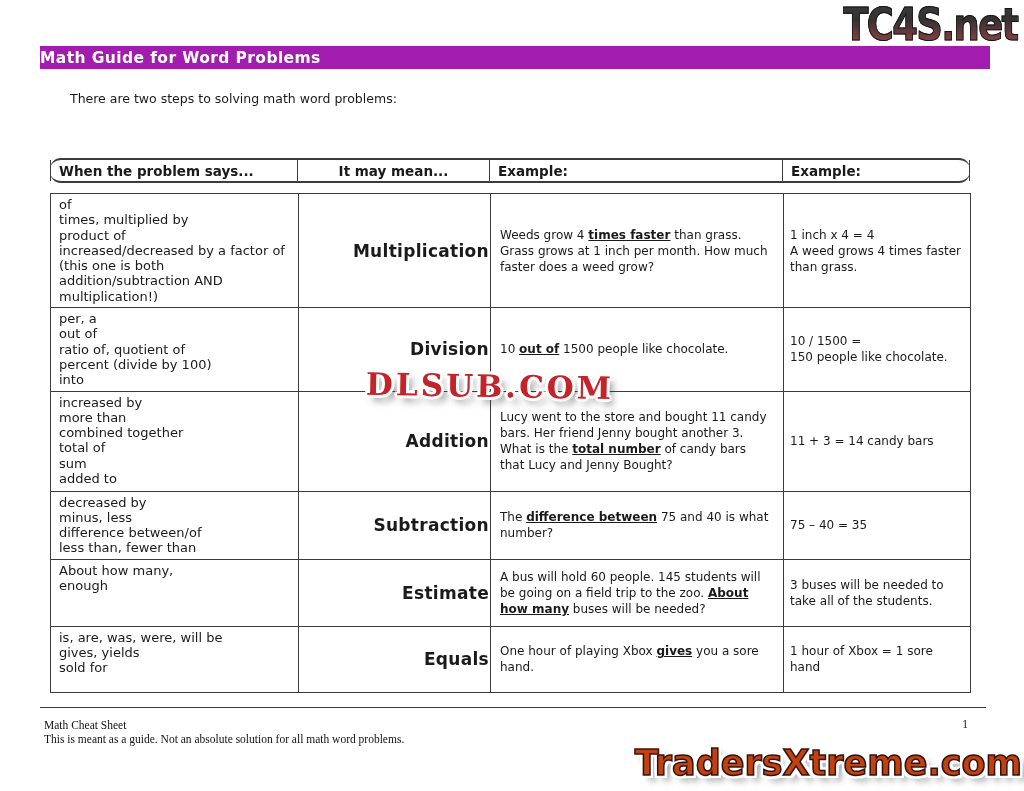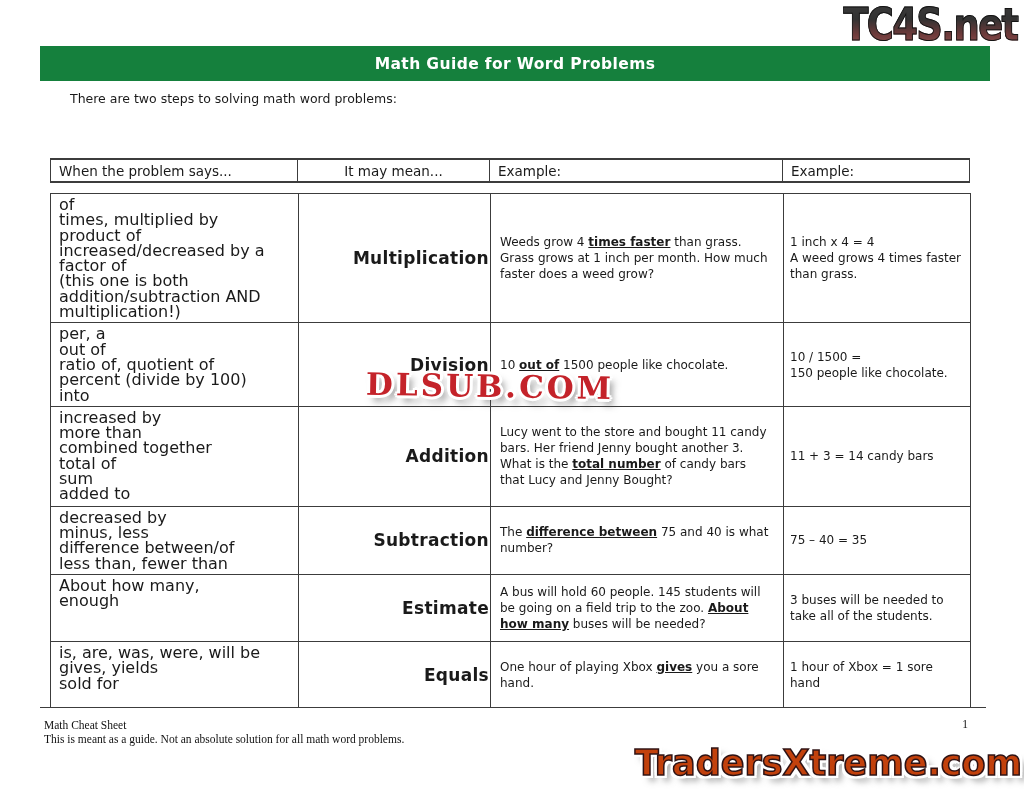--- a/index.html
+++ b/index.html
@@ -2,57 +2,57 @@
 <html><head>
 <meta charset="utf-8">
 <style>
   html,body{margin:0;padding:0;}
   body{
     width:1024px;height:791px;position:relative;overflow:hidden;
     background:#ffffff;font-family:"DejaVu Sans",sans-serif;color:#1a1a1a;
   }
   
   .titlebar{
-    position:absolute;left:40px;top:46px;width:950px;height:35px;
-    background:#15803d;z-index:1;
-    display:flex;align-items:center;justify-content:center;
+    position:absolute;left:40px;top:46px;width:950px;height:23px;
+    background:#a21caf;z-index:1;
+    display:flex;align-items:center;
   }
   .titlebar span{
     color:#ffffff;font-size:15.5px;font-weight:bold;letter-spacing:.4px;
   }
   .tc4s{
     position:absolute;right:6px;top:2px;z-index:3;
     font-family:"DejaVu Sans",sans-serif;font-weight:bold;font-size:45px;line-height:1;
     letter-spacing:-2px;transform:scaleX(.82);transform-origin:100% 0;
     background:linear-gradient(180deg,#3b3b3b 0%,#323232 38%,#6e3a3a 72%,#8e5252 100%);
     -webkit-background-clip:text;background-clip:text;color:transparent;
     -webkit-text-stroke:1px #141414;
   }
   
   .intro{position:absolute;left:46px;top:91px;font-size:12.5px;line-height:16px;margin-left:24px;}
   .intro .stepnum{display:inline-block;width:48px;}
   
   .header-row{
     position:absolute;left:50px;top:158px;width:920px;height:25px;
     display:flex;box-sizing:border-box;
     border-top:2px solid #3c3c3c;border-bottom:2px solid #3c3c3c;
-    font-weight:normal;font-size:13.5px;
+    font-weight:bold;font-size:13.5px;border-radius:11px;
   }
   .hc{box-sizing:border-box;padding:3px 8px;border-right:1px solid #3c3c3c;white-space:nowrap;}
   .hc1{width:248px;border-left:1px solid #3c3c3c;}
   .hc2{width:192px;text-align:center;}
   .hc3{width:293px;}
   .hc4{width:187px;}
   
   .word-table{
     position:absolute;left:50px;top:193px;width:920px;
     border-collapse:collapse;table-layout:fixed;
   }
   .word-table td{border:1px solid #3c3c3c;box-sizing:border-box;}
-  .c1{padding:3px 8px;vertical-align:top;font-size:16px;line-height:15.3px;}
+  .c1{padding:3px 8px;vertical-align:top;font-size:13px;line-height:15.3px;}
   .c2{text-align:right;vertical-align:middle;font-weight:bold;font-size:17px;letter-spacing:.3px;}
   .c3{padding:4px 9px;vertical-align:middle;font-size:12px;line-height:16px;}
   .c4{padding:4px 6px;vertical-align:middle;font-size:12px;line-height:16px;margin-left:28px;}
   .bu{font-weight:bold;text-decoration:underline;}
   .word-table tr:nth-child(1) td{height:112px;}
   .word-table tr:nth-child(2) td{height:73px;}
   .word-table tr:nth-child(3) td{height:100px;}
   .word-table tr:nth-child(4) td{height:65px;}
   .word-table tr:nth-child(5) td{height:67px;}
   .word-table tr:nth-child(6) td{height:66px;}

